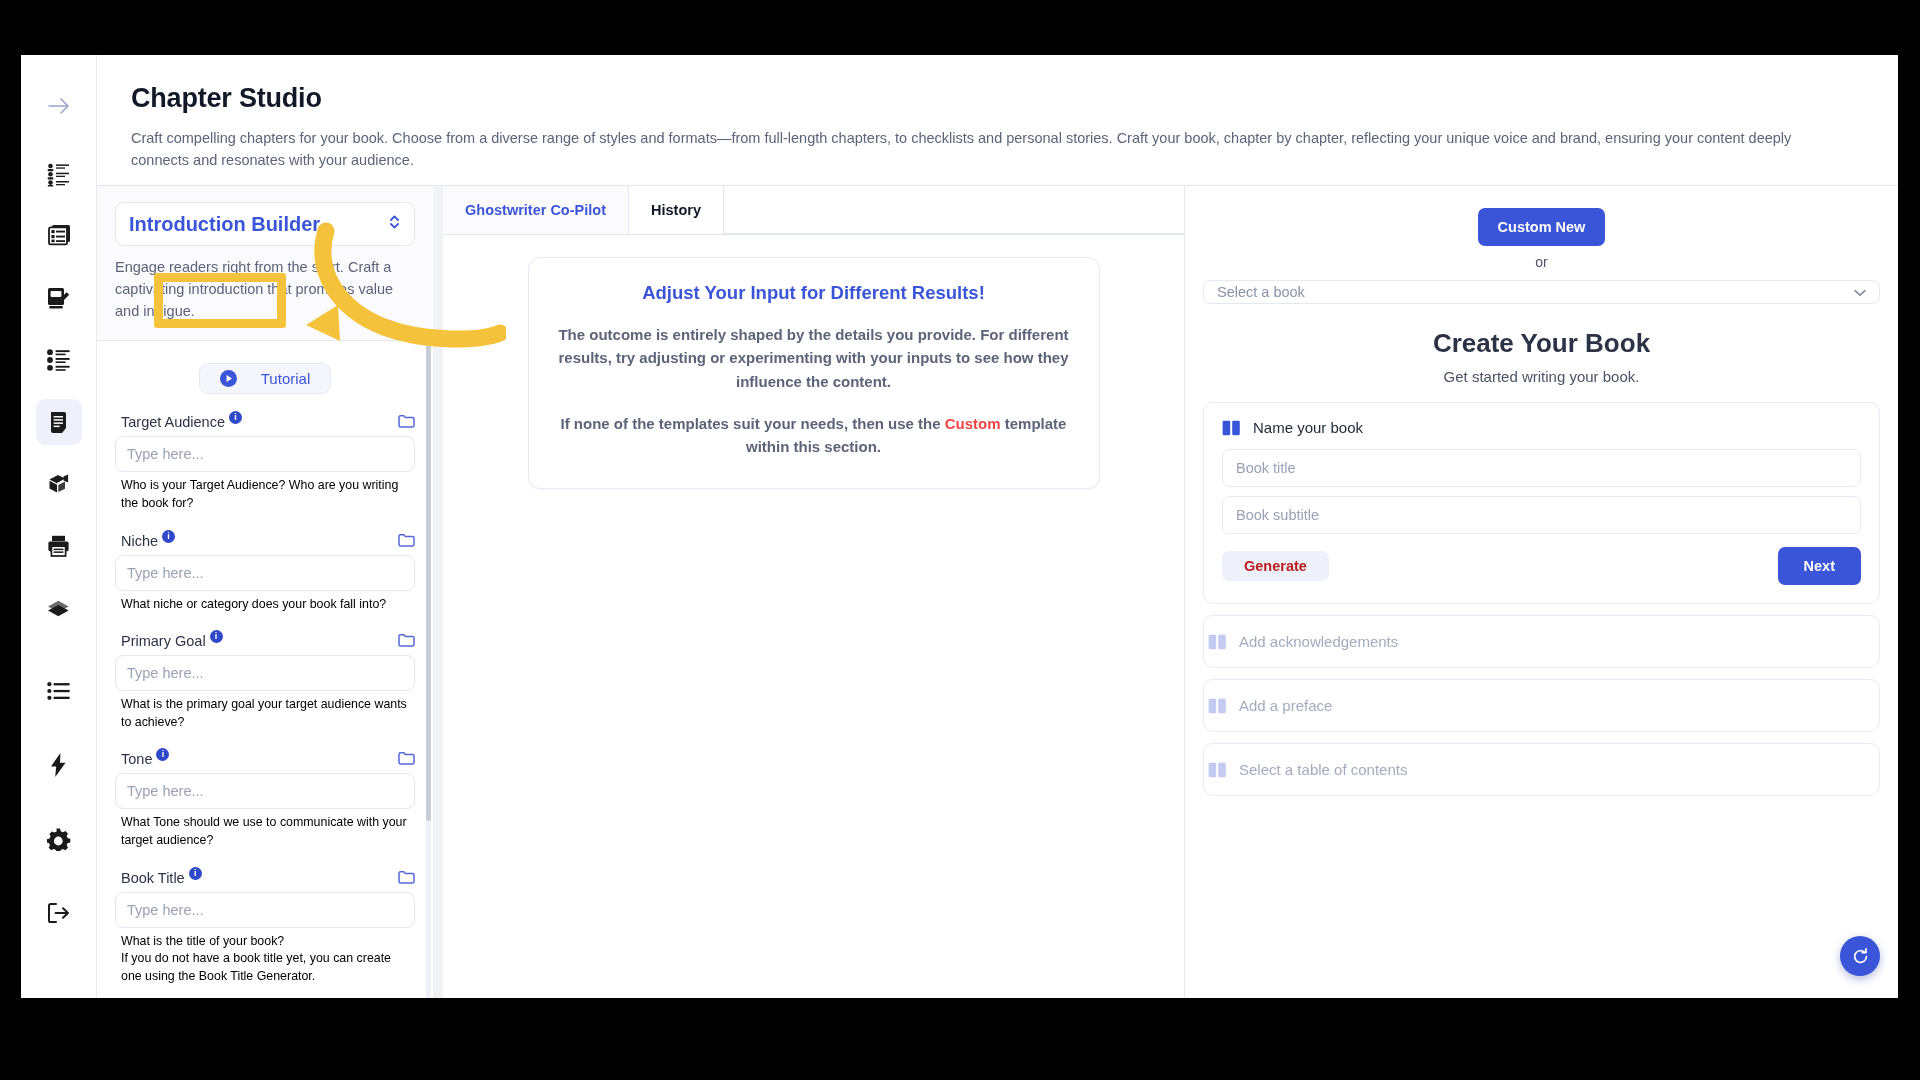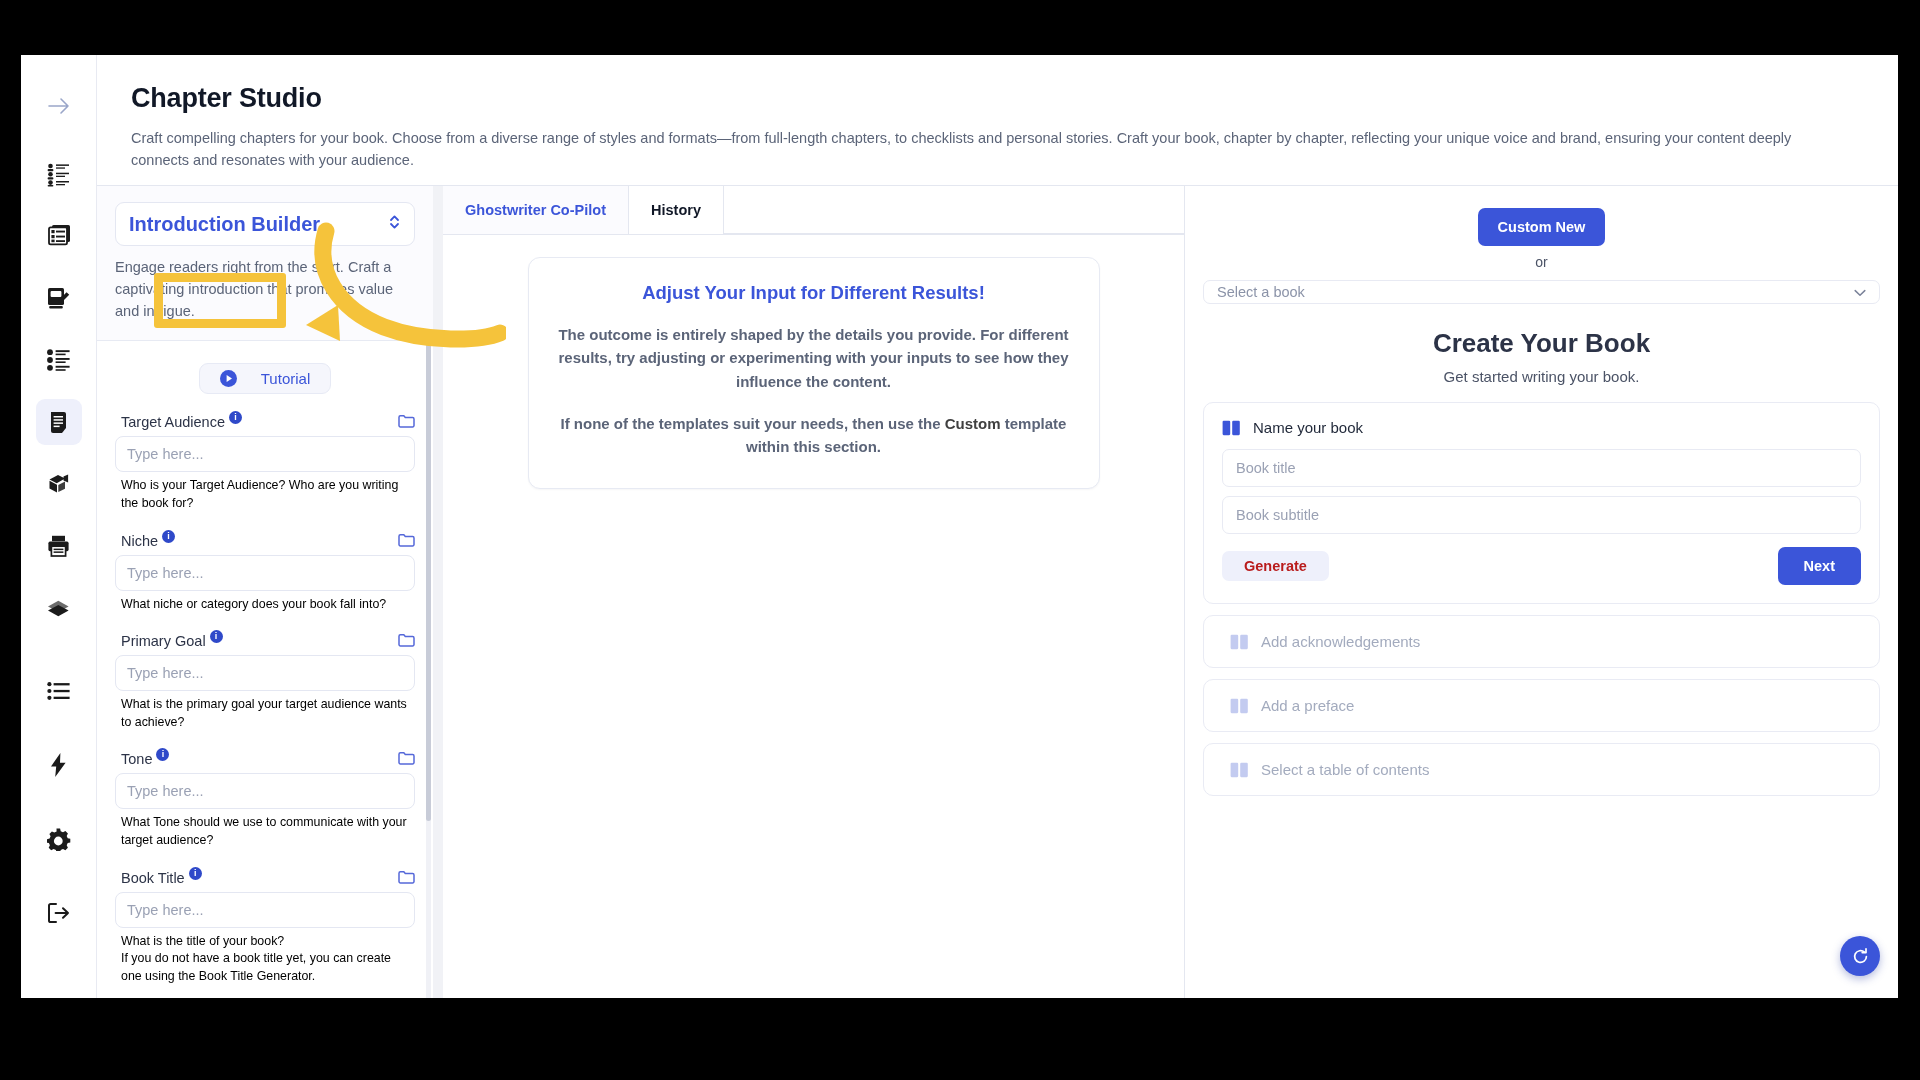--- a/index.html
+++ b/index.html
@@ -118,21 +118,21 @@
     max-width:572px; margin:0 auto;
     border:1px solid #e7eaf3; border-radius:12px;
     background:#fff; padding:24px 28px 30px 28px;
     box-shadow:0 1px 2px rgba(20,30,60,.04);
   }
   .infocard h2 { font-size:18.5px; font-weight:bold; color:#3b55d9; text-align:center; }
   .infocard p {
     margin-top:19px; font-size:15px; line-height:1.55;
     color:#5b6478; text-align:center; font-weight:bold;
   }
-  .infocard a { color:#404040; text-decoration:none; font-weight:bold; }
+  .infocard a { color:#ef4444; text-decoration:none; font-weight:bold; }
 
   
   .colR { width:714px; flex:0 0 714px; border-left:1px solid #e4e7f0; background:#fff;
           padding:14px 18px 0 18px; position:relative; }
   .createnew-row { display:flex; justify-content:center; padding-top:8px; }
   .btn-createnew {
     background:#3b55d9; color:#fff; border:none; border-radius:7px;
     height:38px; padding:0 20px; font-size:14.5px; font-weight:bold;
     font-family:"Liberation Sans", sans-serif;
   }
@@ -146,21 +146,21 @@
   .cyb-title { text-align:center; font-size:26px; font-weight:bold; color:#2c3347; padding:24px 0 0 0; }
   .cyb-sub { text-align:center; font-size:15px; color:#4b5366; padding:9px 0 17px 0; }
 
   .panel {
     border:1px solid #e9ebf4; border-radius:10px; background:#fff;
     padding:16px 18px 18px 18px; margin-bottom:11px;
   }
   .panel-head { display:flex; align-items:center; gap:12px; padding-bottom:13px; }
   .panel-head .ptitle { font-size:15px; color:#1f2738; }
   .panel.muted .ptitle { color:#a3abbe; }
-  .panel.muted { padding:17px 26px; }
+  .panel.muted { padding:17px 4px; }
   .binput {
     width:100%; height:38px; border:1px solid #e8eaf3; border-radius:7px;
     background:#fff; padding:0 13px; font-size:14.5px; color:#8b93a8;
     margin-bottom:9px; font-family:"Liberation Sans", sans-serif;
   }
   .binput::placeholder { color:#9aa1b4; }
   .panel-actions { display:flex; align-items:center; justify-content:space-between; padding-top:4px; }
   .btn-generate {
     background:#eef0fb; color:#b91c1c; border:none; border-radius:7px;
     height:30px; padding:0 22px; font-size:14.5px; font-weight:bold;

